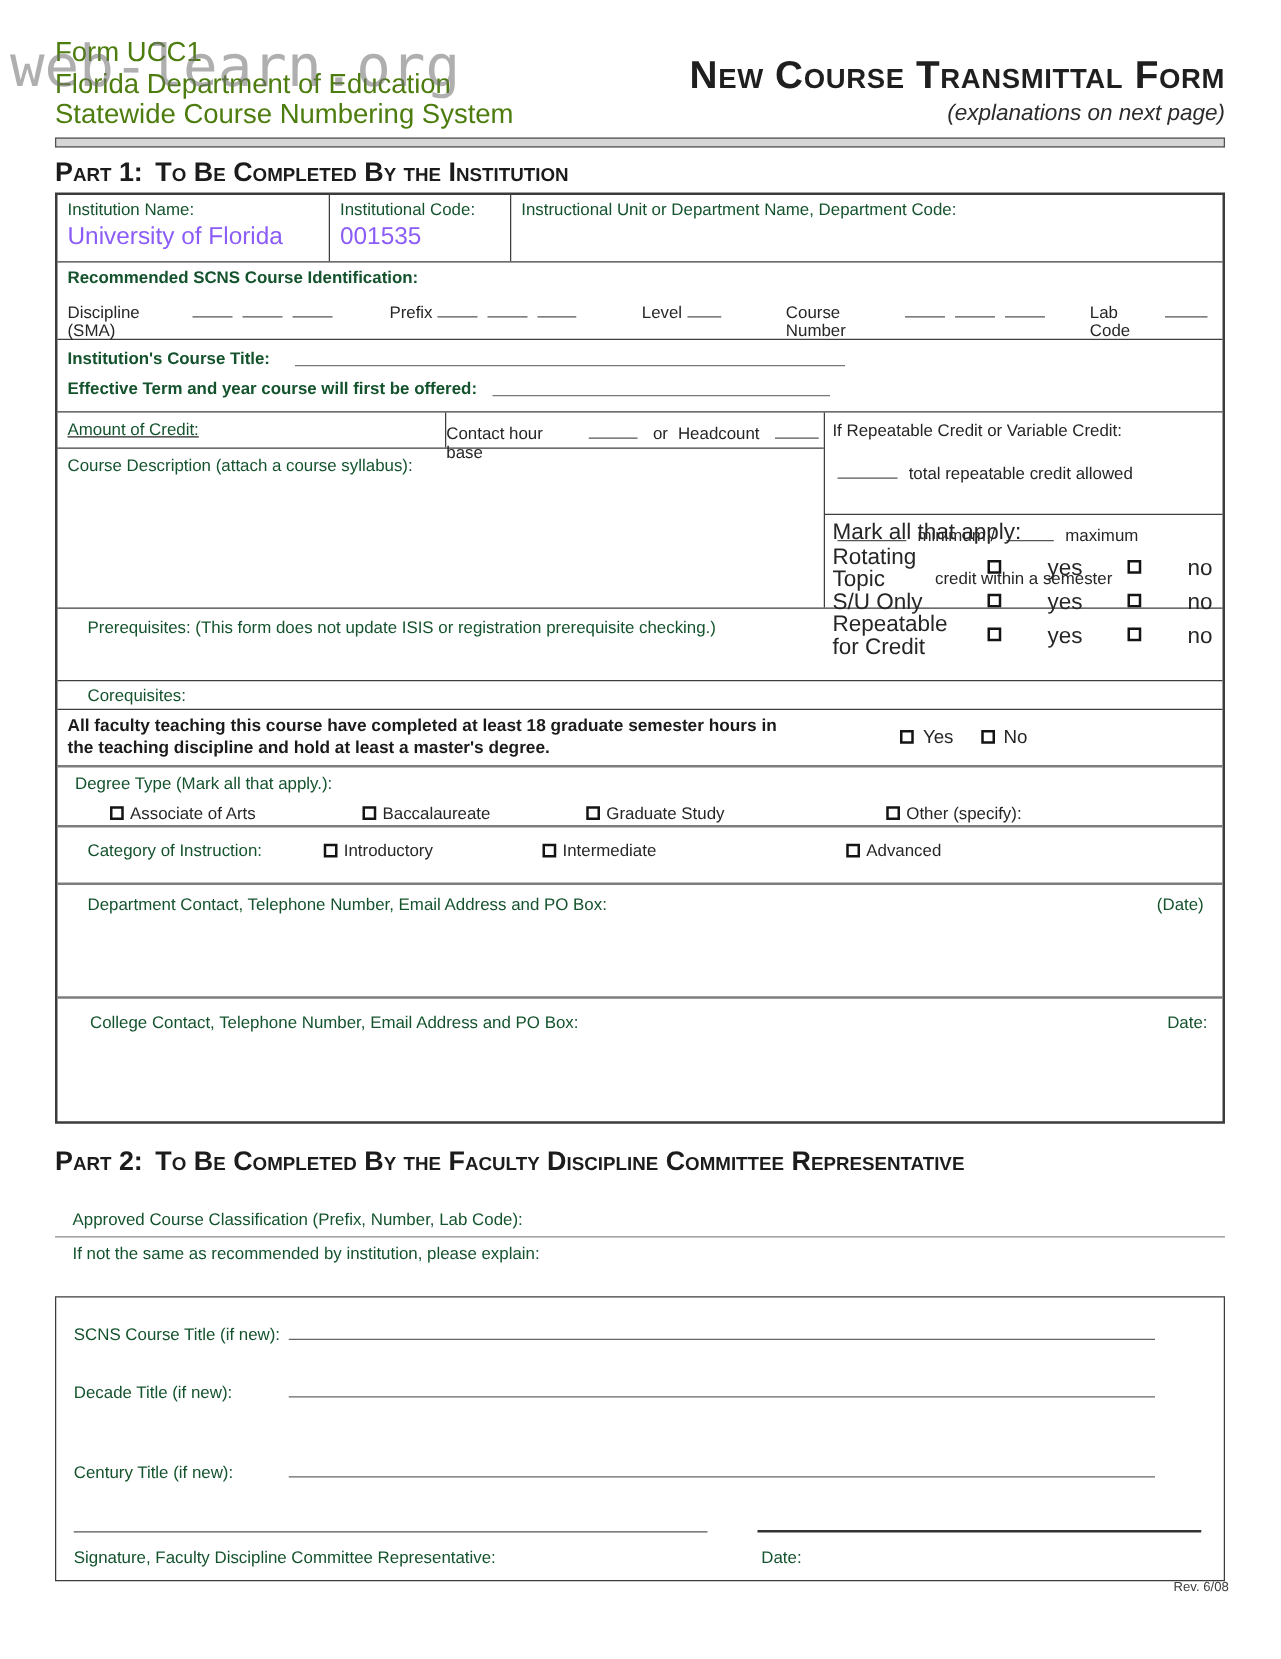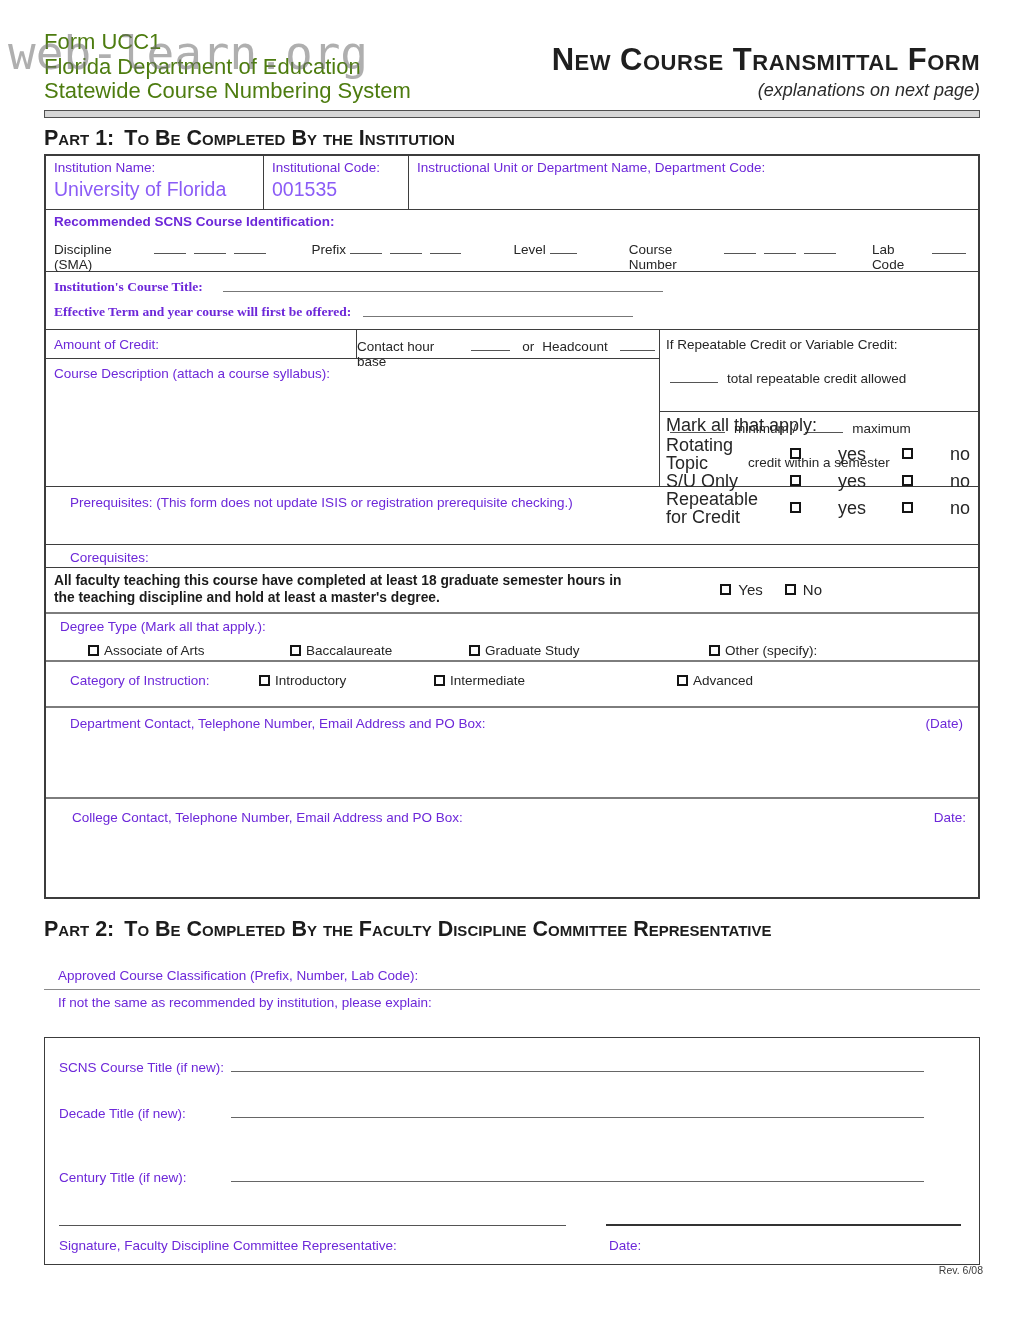--- a/index.html
+++ b/index.html
@@ -24,48 +24,48 @@
   .form-title { font-size:31px; font-weight:bold; font-variant:small-caps; letter-spacing:0.5px; color:#1f1f1f; }
   .form-subtitle { font-style:italic; font-size:18px; margin-top:2px; color:#2b2b2b; }
 
   .bar3d { margin-top:6px; height:8px; background:#d6d6d6; border:1px solid #4f4f4f; }
 
   .part-heading { margin-top:8px; font-size:21.5px; font-weight:bold; font-variant:small-caps; color:#1c1c1c; }
   .part-heading .ph-label { margin-right:10px; }
 
   
   .box1 { margin-top:3px; border:2px solid #3c3c3c; }
-  .lbl { font-size:13.5px; color:#6d28d9; }
+  .lbl { font-size:13.5px; color:#14532d; }
   .b { font-weight:bold; }
 
   .row1 { display:flex; height:53px; }
   .row1 .cell { padding:4px 8px; border-right:1px solid #3e3e3e; }
   .row1 .c1 { width:218px; }
   .row1 .c2 { width:145px; }
   .row1 .c3 { flex:1; border-right:none; }
   .bigval { font-size:19.5px; margin-top:3px; color:#8b5cf6; }
 
   .row2 { height:62px; border-top:1px solid #3e3e3e; padding:4px 8px; }
   .scns-line { display:flex; align-items:baseline; margin-top:12px; font-size:13.5px; }
   .blank { display:inline-block; width:33px; height:13px; border-bottom:1.5px solid #555; margin:0 4px; }
   .blank.w28 { width:28px; } .blank.w35 { width:35px; } .blank.w42 { width:42px; }
   .blank.w48 { width:48px; } .blank.w55 { width:55px; } .blank.w38 { width:38px; }
   .ml42 { margin-left:42px; } .ml48 { margin-left:48px; } .ml44 { margin-left:32px; }
 
   .row3 { height:58px; border-top:1px solid #3e3e3e; padding:7px 8px 0 8px; }
-  .title-line { display:flex; align-items:flex-start;font-family:Liberation Serif, serif; }
+  .title-line { display:flex; align-items:center; }
   .wline { display:inline-block; border-bottom:1.5px solid #777; height:13px; }
   .ct-line { width:440px; margin-left:20px; }
   .et-line { width:270px; margin-left:12px; }
   .row3 .title-line + .title-line { margin-top:9px; }
 
   .row4 { display:flex; height:157px; border-top:1px solid #3e3e3e; }
   .r4-left { width:681px; border-right:1px solid #3e3e3e; display:flex; flex-direction:column; }
   .amt-row { display:flex; height:29px; border-bottom:1px solid #3e3e3e; }
-  .amt-cell { width:311px; border-right:1px solid #3e3e3e; padding:5px 8px; }
+  .amt-cell { width:311px; border-right:1px solid #3e3e3e; padding:5px 8px;text-decoration:underline; }
   .contact-cell { flex:1; display:flex; align-items:baseline; justify-content:flex-end; gap:8px; padding-top:8px; font-size:13.5px; }
   .desc-cell { flex:1; padding:5px 8px; }
   .r4-right { flex:1; display:flex; flex-direction:column; }
   .rep-block { height:82px; border-bottom:1px solid #3e3e3e; padding:4px 6px 0 6px; font-size:13.5px; }
   .rep-line { display:flex; align-items:baseline; margin-top:3px; }
   .rep-line.center { justify-content:center; }
   .rep-line .gap { margin:16px 5px; }
   .mark-block { flex:1; padding:3px 6px 0 6px; font-size:18px; }
   .mark-row { display:flex; align-items:center; line-height:18px;gap:32px; }
   .mark-row .mr-label { flex:1; }

